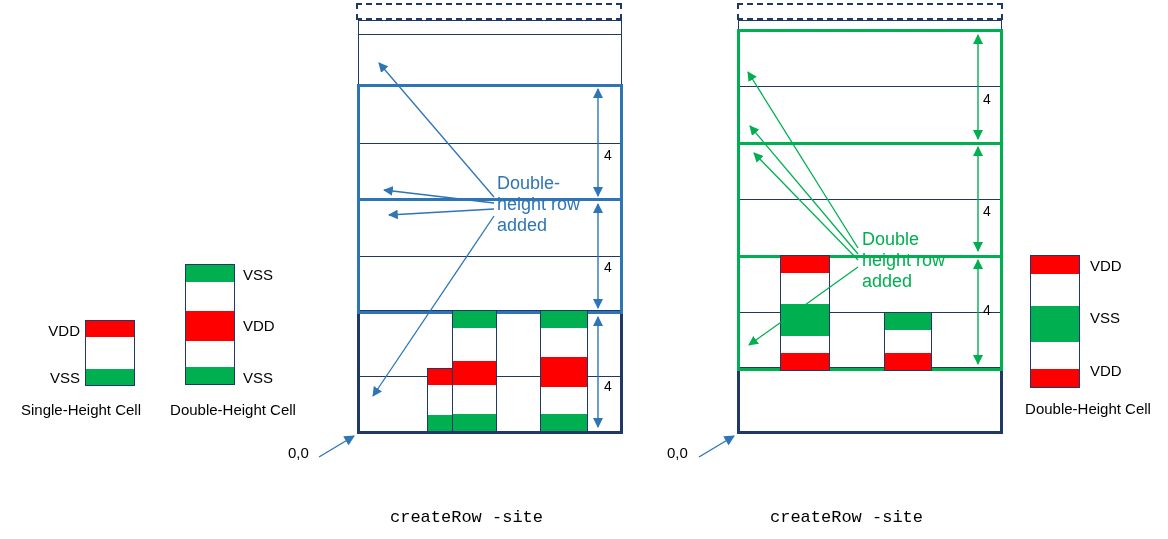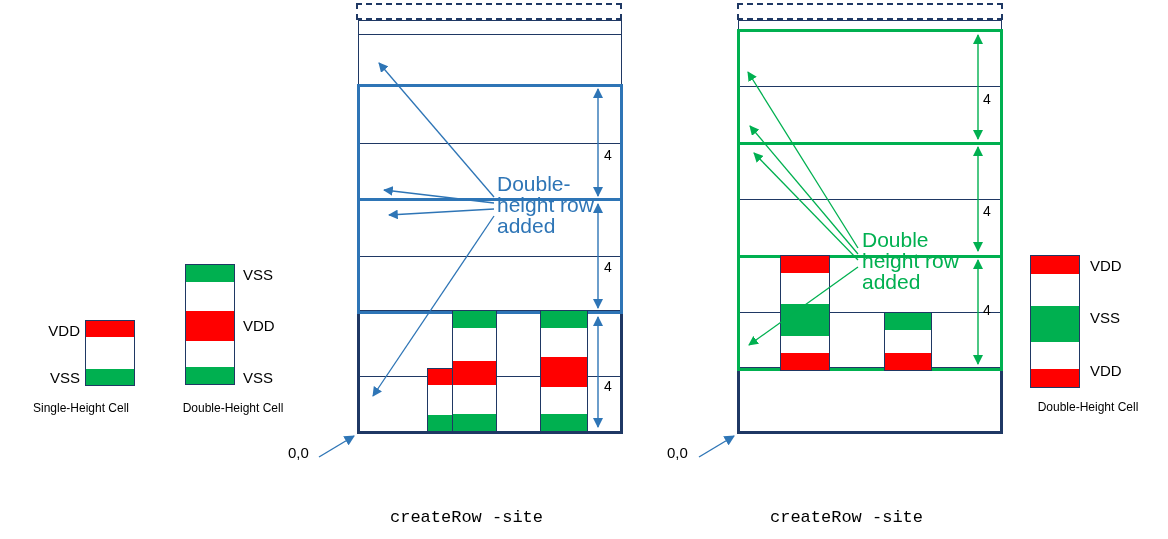--- a/index.html
+++ b/index.html
@@ -11,22 +11,22 @@
   .blue-row{border:3px solid #2e75b6;}
   .green-row{border:3px solid #00b050;}
   .navy-row{border:3px solid #1f3864;}
   .dashed{border:2px dashed #1f3864;background:#fff;}
   .cell{border:1px solid #1f3864;background:#fff;}
   .stripe{position:absolute;left:0;right:0;}
   .red{background:#ff0000;}
   .green{background:#00b050;}
   .lbl{position:absolute;font-size:15px;color:#000;white-space:nowrap;}
   .dim{position:absolute;font-size:14px;color:#000;}
-  .ttl{position:absolute;font-size:12px;color:#000;text-align:center;white-space:nowrap;}
-  .ann{position:absolute;font-size:21px;line-height:21px;}
+  .ttl{position:absolute;font-size:15px;color:#000;text-align:center;white-space:nowrap;}
+  .ann{position:absolute;font-size:18px;line-height:21px;}
   .blue-text{color:#2e75b6;}
   .green-text{color:#00b050;}
   .mono{position:absolute;font-family:"Liberation Mono","DejaVu Sans Mono",monospace;
         font-size:17px;line-height:24px;color:#000;white-space:pre;}
   svg{position:absolute;left:0;top:0;pointer-events:none;}
 </style>
 </head>
 <body>
 
 <div id="stage">

